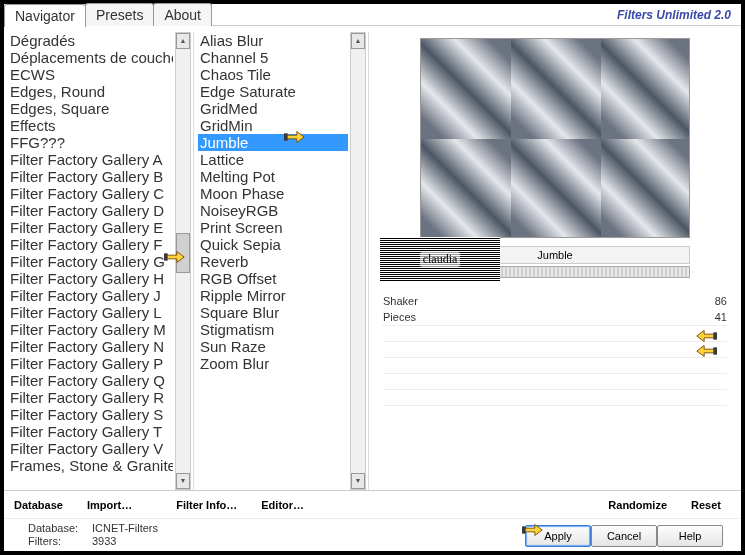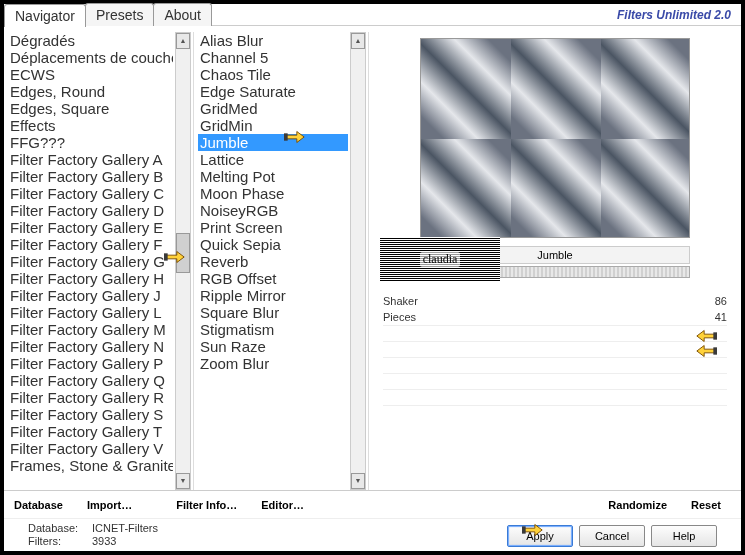--- a/index.html
+++ b/index.html
@@ -34,21 +34,21 @@
 .param-row .pslider { flex:1; height:1px; margin:0 4px; }
 .param-row .pval { width: 26px; text-align:right; }
 .divider { border-top: 1px solid #eee; height:16px; }
 .toolbar { display:flex; align-items:center; padding: 4px 10px; border-top: 1px solid #ccc; height:28px; }
 .toolbar .tlink { margin-right: 24px; font-size:11px; color:#000; cursor:pointer; }
 .toolbar .tlink.bold { font-weight:bold; }
 .toolbar .spacer { flex:1; }
 .status { padding: 3px 24px; font-size:11px; color:#333; border-top: 1px solid #eee; }
 .status .sline { line-height:13px; }
 .status .slbl { display:inline-block; width:64px; }
-.buttons { position:absolute; bottom: 8px; right: 28px; display:flex; gap:6px; }
+.buttons { position:absolute; bottom: 8px; right: 22px; display:flex; }
 .btn { min-width: 66px; height: 22px; border: 1px solid #888; background: linear-gradient(#fdfdfd,#e5e5e5); font-size:11px; cursor:pointer; border-radius: 2px;}
 .btn.primary { border: 1px solid #3a7bd5; box-shadow: 0 0 1px 1px #6fa8ff inset; }
 .cursor-hand { position:absolute; width:22px; height:20px; pointer-events:none; z-index:20; }
 .finger { fill:#ffd23a; stroke:#7a4b00; stroke-width:1; }
 .cuff { fill:#3a3a3a; }
 </style>
 </head>
 <body>
 
 <div class="window">

